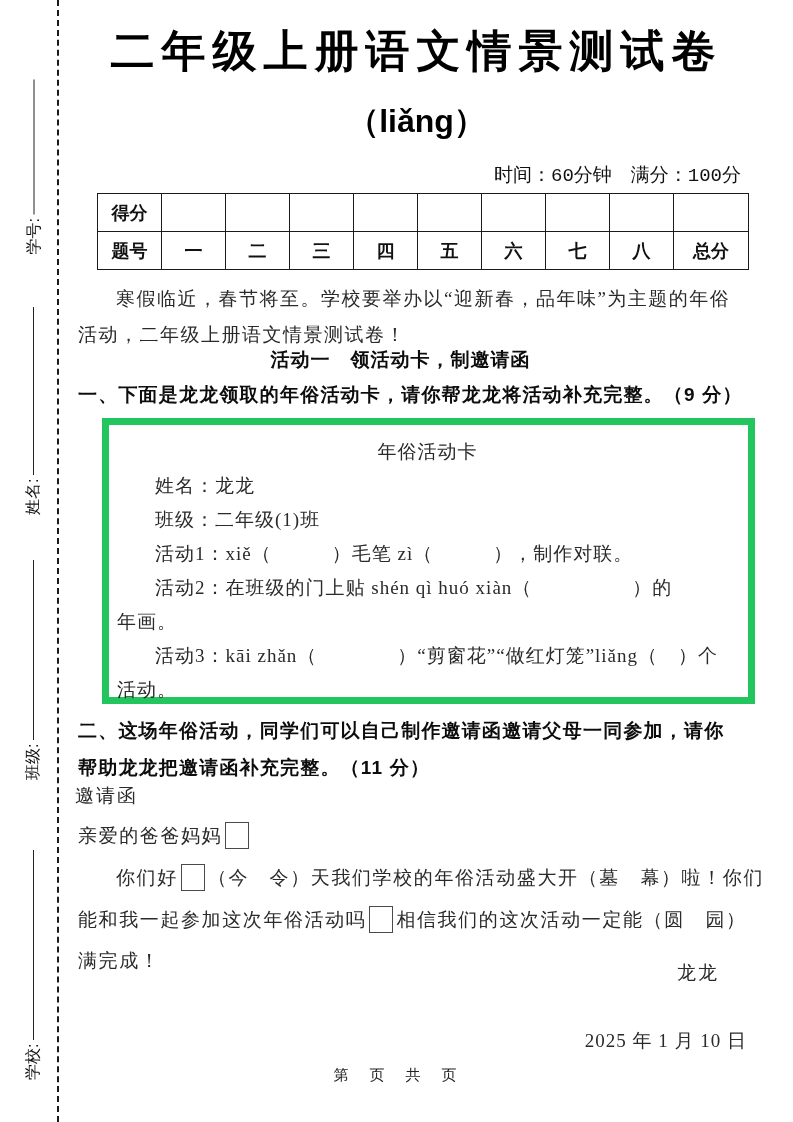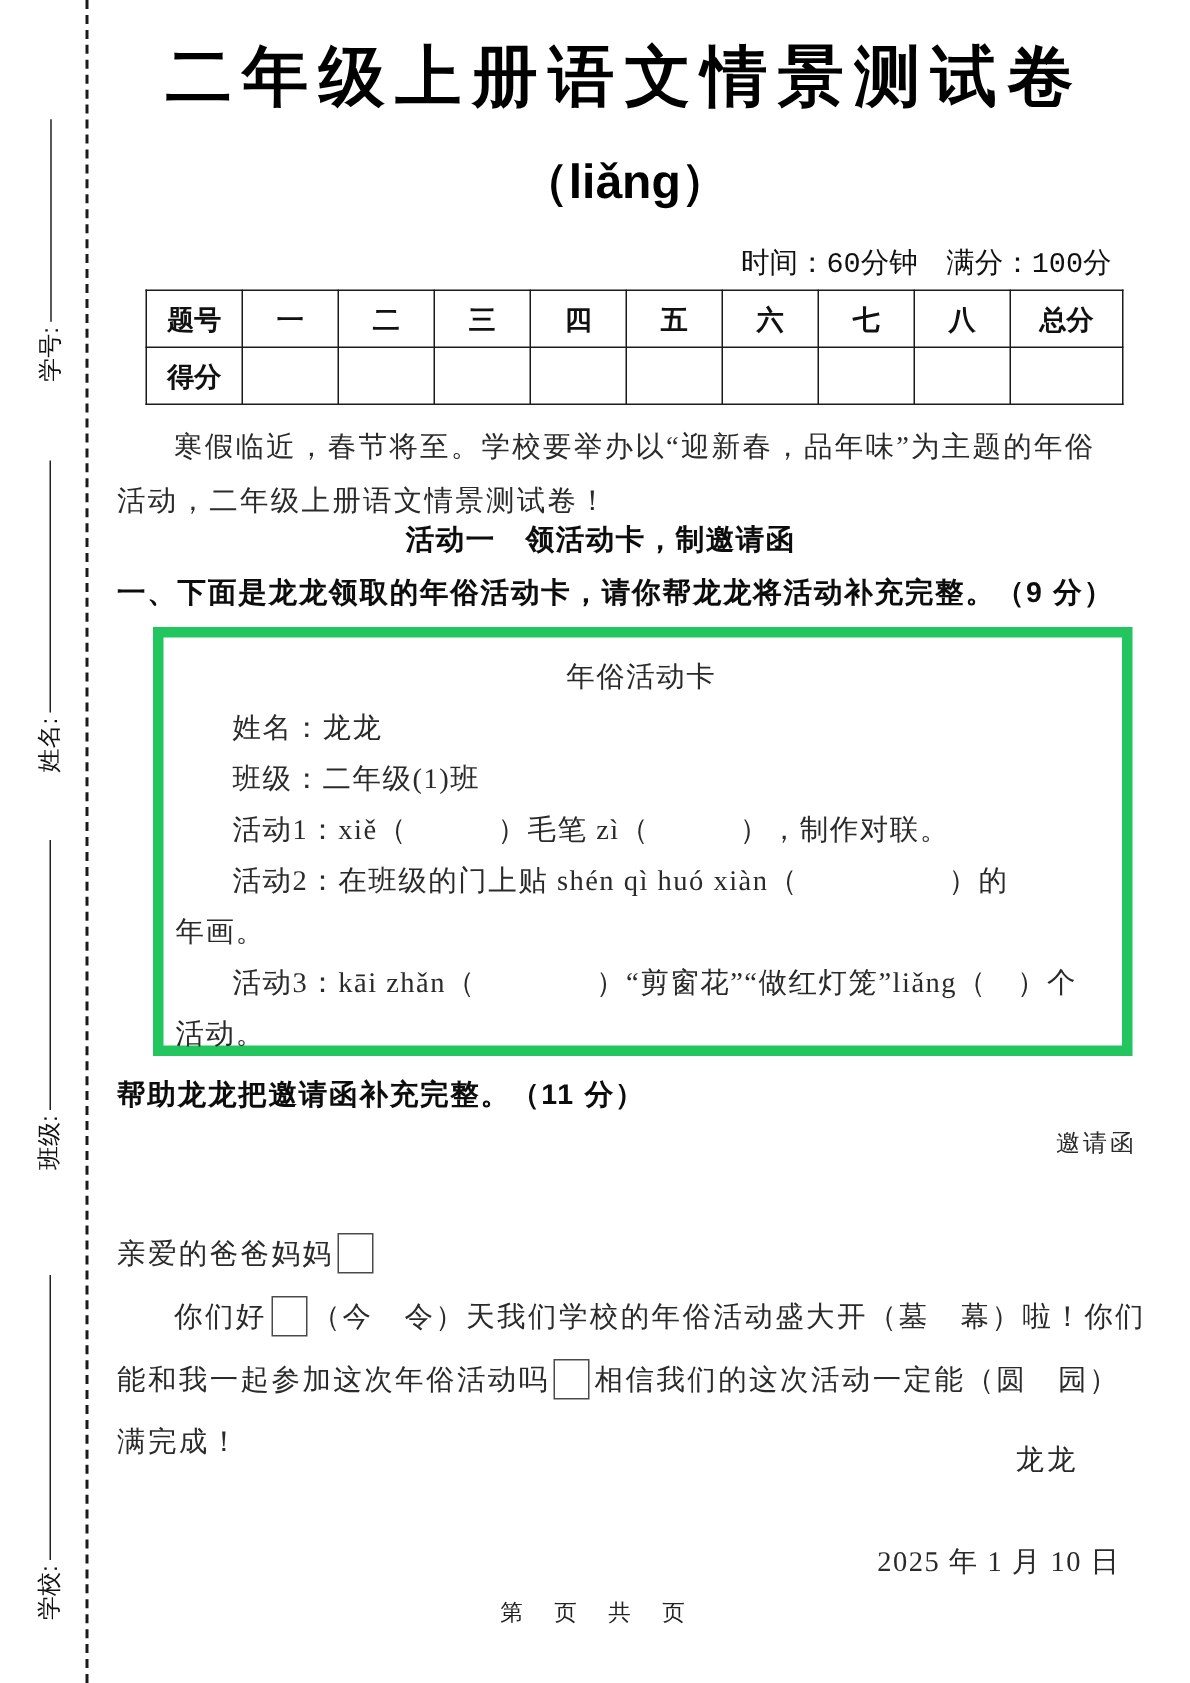--- a/index.html
+++ b/index.html
@@ -78,22 +78,22 @@
     font-size:19px; line-height:34px; letter-spacing:1px;
   }
   .card-title { text-align:center; }
   .card .ind { text-indent:2em; }
   .card div { white-space:pre-wrap; }
 
   .q2 { position:absolute; top:712px; left:78px; width:690px;
         font-size:19px; line-height:37px; letter-spacing:1.2px; }
 
   
-  .inv-title { position:absolute; top:752px; left:75px; width:683px;
-               text-align:right; font-size:16px; letter-spacing:2px; }
+  .inv-title { position:absolute; top:783px; left:75px; width:683px;
+               text-align:left; font-size:19px; letter-spacing:2px; }
   .inv-line { position:absolute; left:78px; width:690px; font-size:19px;
               letter-spacing:1.6px; white-space:nowrap; }
   .inv-greeting { top:822px; }
   .inv-l1 { top:864px; text-indent:2em; }
   .inv-l2 { top:906px; }
   .inv-l3 { top:948px; }
   .answer-box {
     display:inline-block; width:24px; height:27px;
     border:1.2px solid #4a4a4a; vertical-align:-7px; margin:0 3px;
     background:#fff;
@@ -141,43 +141,43 @@
       <col style="width:64px">
         <col style="width:64px">
         <col style="width:64px">
       <col style="width:64px">
         <col style="width:64px">
         <col style="width:64px">
       <col style="width:75px">
     </colgroup>
     <tbody>
         <tr>
+      <td>得分</td>
+      <td></td>
+      <td></td>
+      <td></td>
+      <td></td>
+      <td></td>
+      <td></td>
+      <td></td>
+      <td></td>
+      <td></td>
+    </tr>
+    <tr>
       <td>题号</td>
       <td>一</td>
       <td>二</td>
       <td>三</td>
       <td>四</td>
       <td>五</td>
       <td>六</td>
       <td>七</td>
       <td>八</td>
       <td>总分</td>
     </tr>
-    <tr>
-      <td>得分</td>
-      <td></td>
-      <td></td>
-      <td></td>
-      <td></td>
-      <td></td>
-      <td></td>
-      <td></td>
-      <td></td>
-      <td></td>
-    </tr>
   </tbody>
     </table>
 
   <div class="intro kai">
     <div class="ind">寒假临近，春节将至。学校要举办以“迎新春，品年味”为主题的年俗</div>
     <div>活动，二年级上册语文情景测试卷！</div>
   </div>
 
   <div class="act-header hei">活动一　领活动卡，制邀请函</div>
   <div class="q1 hei">一、下面是龙龙领取的年俗活动卡，请你帮龙龙将活动补充完整。（9 分）</div>
@@ -187,20 +187,21 @@
     <div class="ind">姓名：龙龙</div>
     <div class="ind">班级：二年级(1)班</div>
     <div class="ind">活动1：xiě（　　　）毛笔 zì（　　　），制作对联。</div>
     <div class="ind">活动2：在班级的门上贴 shén qì huó xiàn（　　　　　）的</div>
     <div>年画。</div>
     <div class="ind">活动3：kāi zhǎn（　　　　）“剪窗花”“做红灯笼”liǎng（　）个</div>
     <div>活动。</div>
   </div>
 
   <div class="q2 hei">
+    <div>二、这场年俗活动，同学们可以自己制作邀请函邀请父母一同参加，请你</div>
     <div>帮助龙龙把邀请函补充完整。（11 分）</div>
   </div>
 
   <div class="inv-title kai">邀请函</div>
 
   <div class="inv-line inv-l1 kai">
     <span>你们好</span><span class="answer-box"></span><span>（今　令）天我们学校的年俗活动盛大开（墓　幕）啦！你们</span>
   </div>
 
   <div class="inv-line inv-greeting kai">

